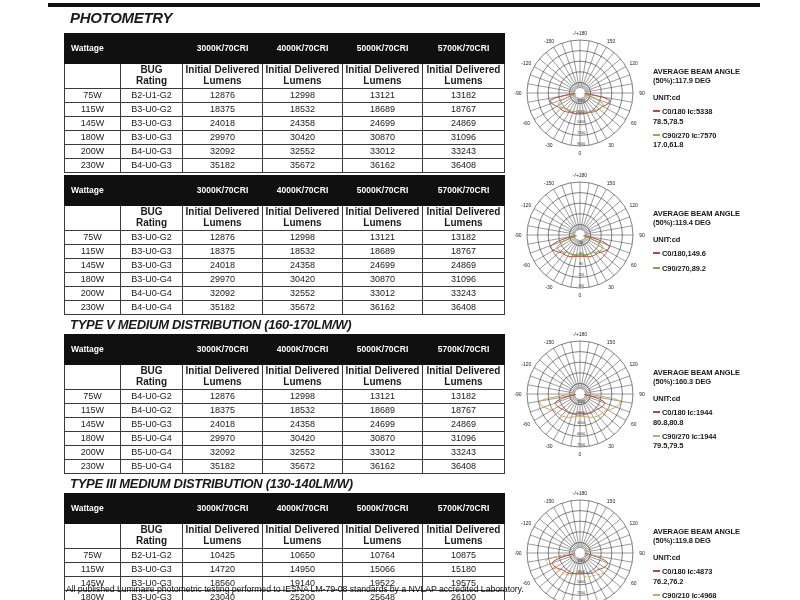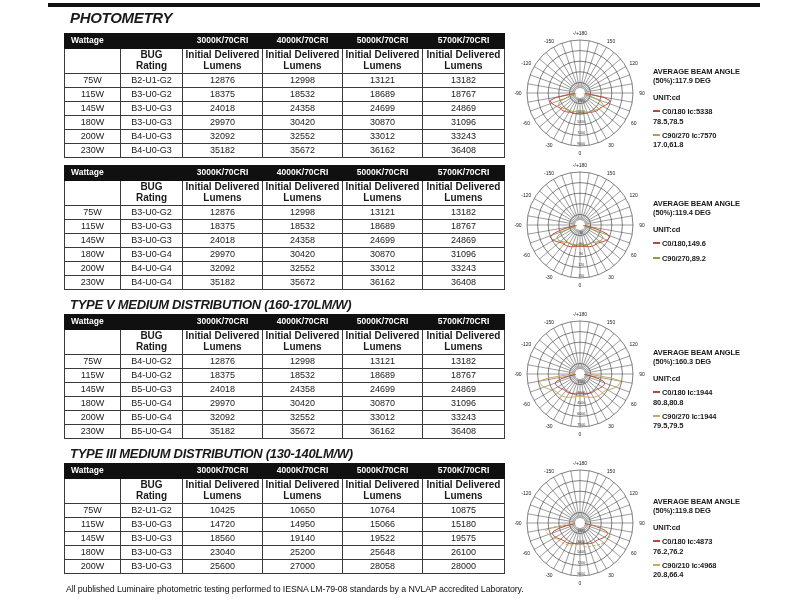--- a/index.html
+++ b/index.html
@@ -6,21 +6,21 @@
   body{width:800px;height:600px;overflow:hidden;font-family:"Liberation Sans",sans-serif;color:#1a1a1a;position:relative;}
   .page{position:absolute;inset:0;background:#fff;}
   .top-rule{position:absolute;left:48px;top:3px;width:712px;height:4px;background:#101010;}
   .content{position:absolute;left:64px;top:9px;right:8px;}
   .doc-title{font-size:15px;font-weight:bold;font-style:italic;letter-spacing:-0.3px;margin:0 0 7px 6px;}
   .section{margin-bottom:2px;}
   .sec-title{font-size:13px;font-weight:bold;font-style:italic;letter-spacing:-0.3px;margin:1px 0 2px 6px;white-space:nowrap;}
   .sec-row{display:flex;align-items:flex-start;}
   table.phot{border-collapse:collapse;table-layout:fixed;width:440px;font-size:9px;}
   table.phot td,table.phot th{border:1px solid #3a3a3a;text-align:center;padding:0;line-height:1.1;}
-  tr.cctrow{background:#101010;color:#fff;height:15px;padding-left:48px;}
+  tr.cctrow{background:#101010;color:#fff;height:30px;padding-left:48px;}
   tr.cctrow td{border-color:#101010;font-weight:bold;font-size:8.5px;}
   tr.cctrow td.watt{text-align:left;padding-left:6px;}
   tr.subrow td{height:24px;font-weight:bold;font-size:10px;line-height:1.08;}
   tr.datarow td{height:13px;font-size:9px;}
   .chart-wrap{margin-left:6px;margin-top:-11px;flex:none;}
   .anno{margin-left:4px;margin-top:34px;width:152px;font-size:7.5px;font-weight:bold;line-height:1.25;flex:none;letter-spacing:-0.1px;}
   .anno .unit{margin-top:7px;}
   .legend-item{margin-top:5px;display:block;}
   .legend-dash{display:inline-block;width:7px;height:2px;vertical-align:2px;margin-right:2px;}
   .legend-sub{display:block;}

